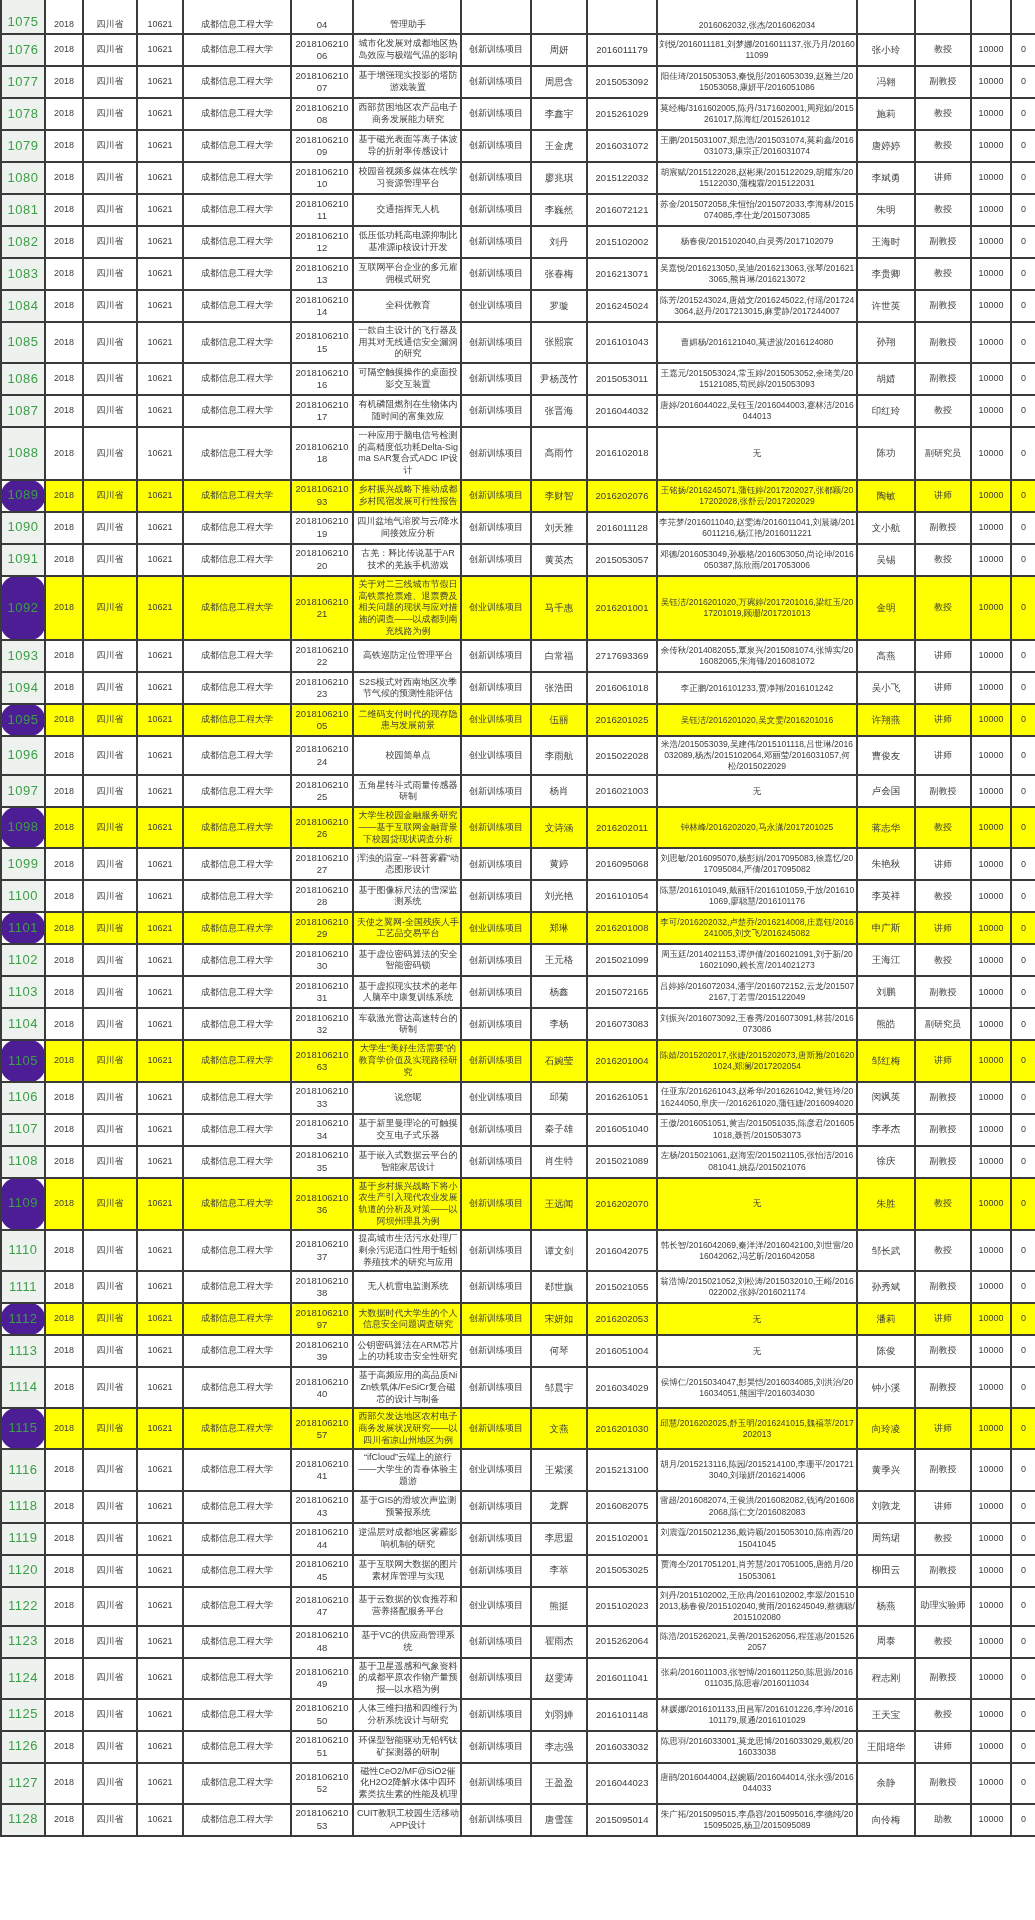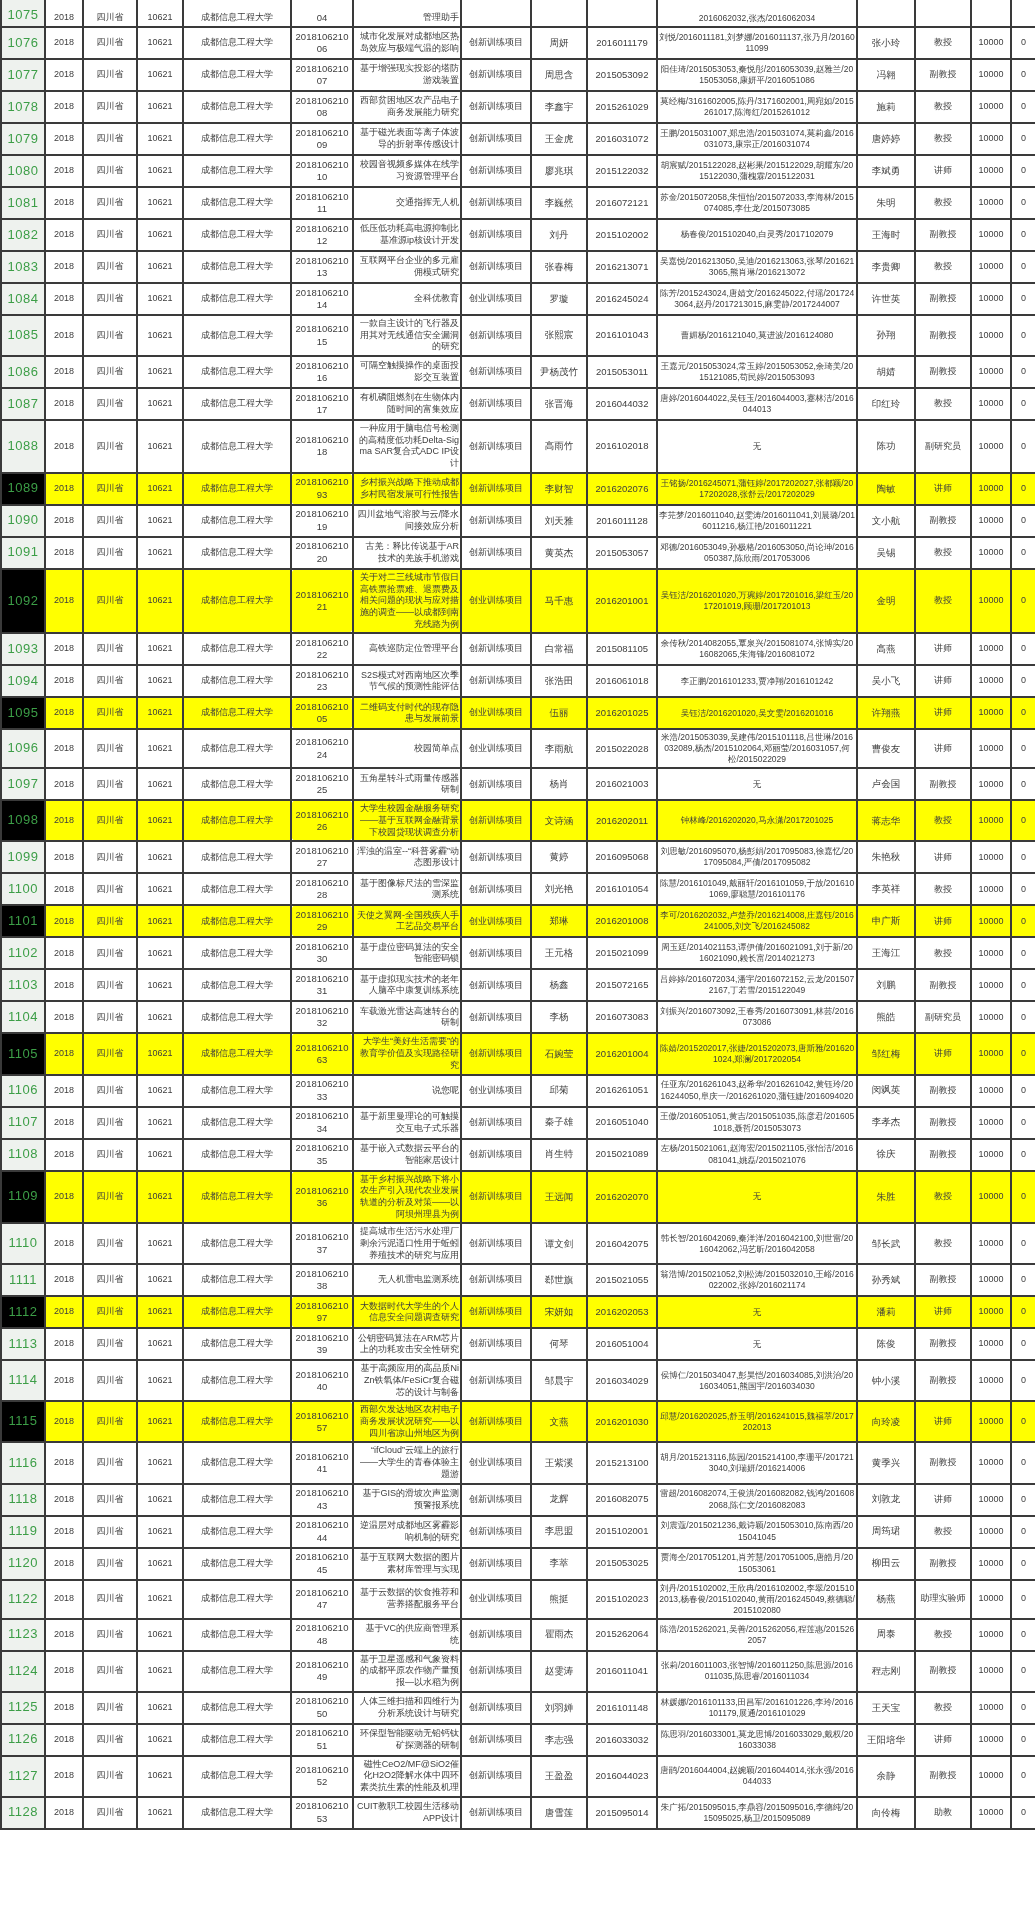--- a/index.html
+++ b/index.html
@@ -2,29 +2,29 @@
 <html><head>
 <meta charset="utf-8">
 <style>
   html,body{margin:0;padding:0;background:#ffffff;}
   body{font-family:"Liberation Sans","DejaVu Sans",sans-serif;color:#3d3d3d;}
   #sheet{position:relative;width:1035px;min-height:1920px;overflow:hidden;background:#fff;}
   table{table-layout:fixed;border-collapse:collapse;width:1035px;}
   td{border:2px solid #3a3a3a;vertical-align:middle;text-align:center;
      padding:2px 1px;font-size:9px;line-height:1.3;word-break:break-all;overflow:hidden;}
   tr{height:32px;}
-  tr.partial{height:27px;}
+  tr.partial{height:34px;}
   tr.partial td{vertical-align:bottom;border-top:none;}
   td.c-seq{background:#eef2ee;color:#3c9e47;font-size:13px;letter-spacing:.5px;}
-  td.c-name{text-align:right;padding-left:3px;}
+  td.c-name{text-align:center;padding-left:3px;}
   td.c-members{font-size:8.5px;margin-top:36px;}
   td.c-no{font-size:9.5px;border-radius:6px;}
   td.c-leader,td.c-sid,td.c-adv{font-size:9.5px;}
   tr.hl td{background:#ffff00;}
-  tr.hl td.c-seq{background:#000000;}
+  tr.hl td.c-seq{background:#4c1d95;border-radius:15px;}
 </style>
 </head>
 <body>
 
 <div id="sheet">
   <table>
     <colgroup>
         <col style="width: 44px;">
         <col style="width: 38px;">
         <col style="width: 54px;">
@@ -351,21 +351,21 @@
         <tr>
           <td class="c-seq">1093</td>
           <td class="c-year">2018</td>
           <td class="c-province">四川省</td>
           <td class="c-school_code">10621</td>
           <td class="c-school_name">成都信息工程大学</td>
           <td class="c-no">201810621022</td>
           <td class="c-name">高铁巡防定位管理平台</td>
           <td class="c-type">创新训练项目</td>
           <td class="c-leader">白常福</td>
-          <td class="c-sid">2015081105</td>
+          <td class="c-sid">2717693369</td>
           <td class="c-members">余传秋/2014082055,覃泉兴/2015081074,张博实/2016082065,朱海锋/2016081072</td>
           <td class="c-adv">高燕</td>
           <td class="c-title">讲师</td>
           <td class="c-funding">10000</td>
           <td class="c-tail">0</td>
         </tr>
         <tr>
           <td class="c-seq">1094</td>
           <td class="c-year">2018</td>
           <td class="c-province">四川省</td>

